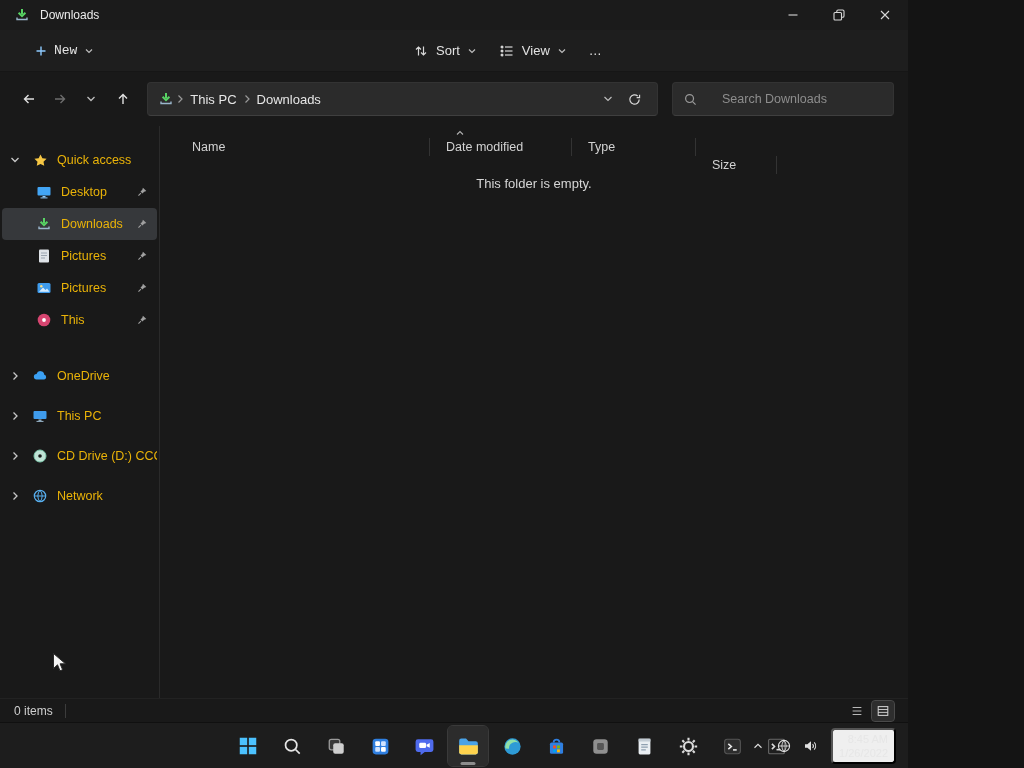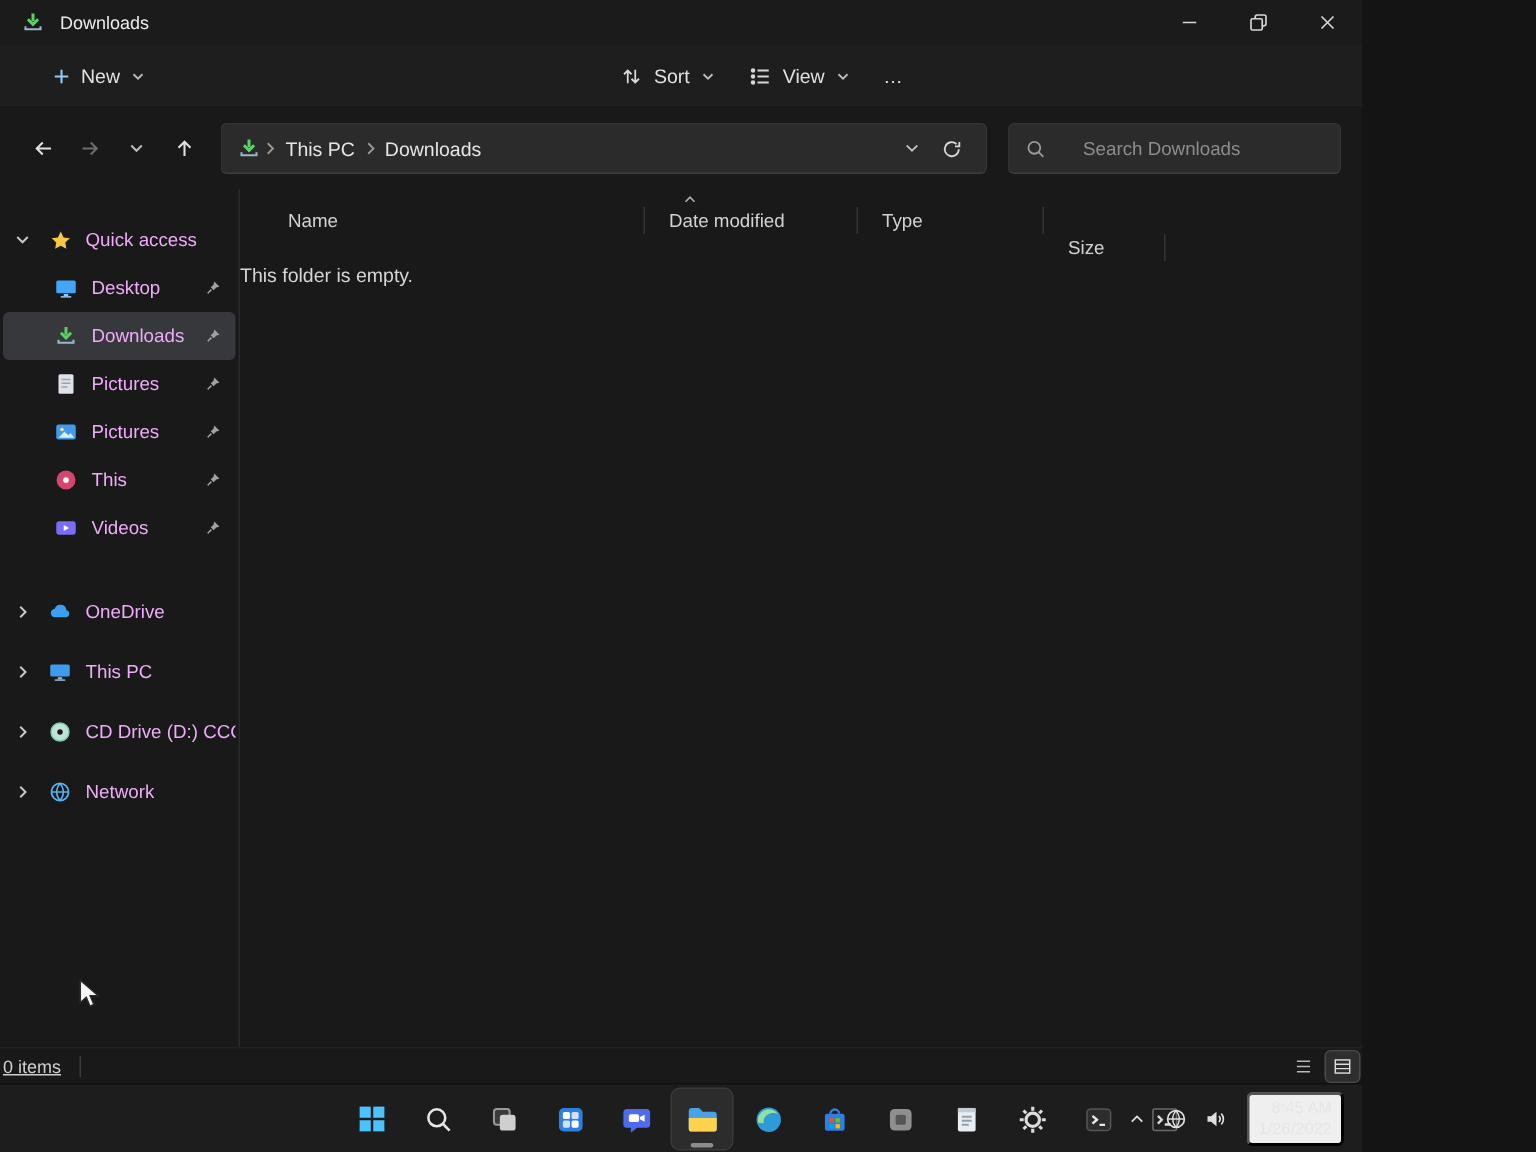--- a/index.html
+++ b/index.html
@@ -12,60 +12,60 @@
   
   .titlebar { position:absolute; top:0; left:0; right:0; height:30px; display:flex; align-items:center; background:#1b1b1b; }
   .titlebar-icon { margin-left:14px; }
   .window-title { margin-left:10px; font-size:12px; color:#ececec; }
   .win-controls { margin-left:auto; display:flex; height:30px; }
   .win-btn { width:46px; height:30px; display:flex; align-items:center; justify-content:center; background:transparent; border:none; }
 
   
   .commandbar { position:absolute; top:30px; left:0; right:0; height:42px; background:#1e1e1e; border-bottom:1px solid #161616; display:flex; align-items:center; }
   .cmd-btn { display:flex; align-items:center; gap:7px; padding:7px 11px; border-radius:4px; font-size:13px; color:#e2e2e2; background:transparent; border:none; }
-  .cmd-new { margin-left:24px; }
+  .cmd-new { margin-left:24px;font-family:Liberation Mono, monospace; }
   .cmd-center { position:absolute; left:402px; display:flex; align-items:center; }
 
   
   .navbar { position:absolute; top:72px; left:0; right:0; height:54px; display:flex; align-items:center; padding:0 14px; }
   .nav-btn { width:30px; height:30px; display:flex; align-items:center; justify-content:center; border-radius:4px; background:transparent; border:none; margin-right:2px; }
   .addressbar { margin-left:8px; width:522px; height:34px; background:#2b2b2b; border:1px solid #333; border-bottom-color:#3f3f3f; border-radius:4px; display:flex; align-items:center; padding:0 10px; }
   .crumb { font-size:13px; color:#e6e6e6; padding:2px 4px; white-space:nowrap; }
   .addr-spacer { flex:1; }
   .addr-btn { width:26px; height:26px; display:flex; align-items:center; justify-content:center; border-radius:3px; background:transparent; border:none; }
   .searchbar { margin-left:14px; flex:1; height:34px; background:#2b2b2b; border:1px solid #333; border-bottom-color:#3f3f3f; border-radius:4px; display:flex; align-items:center; padding:0 10px; gap:24px; }
   .search-input { flex:1; background:transparent; border:none; outline:none; color:#d8d8d8; font-size:12.5px; font-family:inherit; }
   .search-input::placeholder { color:#8d8d8d; }
 
   
   .bodyarea { position:absolute; top:126px; left:0; right:0; height:572px; display:flex; }
   .sidebar { width:160px; border-right:1px solid #2a2a2a; padding-top:18px; overflow:hidden; }
-  .srow { height:32px; display:flex; align-items:center; font-size:12.5px; color:#f0abfc; margin:0 2px; border-radius:4px; position:relative; white-space:nowrap; }
+  .srow { height:32px; display:flex; align-items:center; font-size:12.5px; color:#eab308; margin:0 2px; border-radius:4px; position:relative; white-space:nowrap; }
   .srow .chev { width:26px; display:flex; justify-content:center; flex:none; }
   .srow .sicon { width:24px; display:flex; justify-content:center; flex:none; }
   .srow .slabel { margin-left:5px; overflow:hidden; }
   .srow.child { padding-left:30px; }
   .srow.selected { background:#36383b; }
   .pin { position:absolute; right:9px; top:10px; }
   .srow.tree { margin-top:8px; }
   .srow.tree-first { margin-top:24px; }
 
   .main { flex:1; position:relative; }
   .colheaders { position:absolute; top:8px; left:16px; display:flex; font-size:12.5px; color:#d2d2d2; height:26px; align-items:center; }
   .col { position:relative; height:26px; display:flex; align-items:center; padding-left:16px; }
   .col::after { content:""; position:absolute; right:0; top:4px; height:18px; width:1px; background:#333; }
   .col-name { width:254px; }
   .col-date { width:142px; }
   .col-type { width:124px; }
   .col-size { width:81px;margin-top:36px; }
   .sort-caret { position:absolute; top:-5px; left:24px; }
-  .empty-msg { position:absolute; top:50px; left:0; right:0; font-size:13px; color:#d6d6d6; }
+  .empty-msg { position:absolute; top:50px; left:0; right:0; text-align:center; font-size:13px; color:#d6d6d6; }
 
   
-  .statusbar { position:absolute; top:698px; left:0; right:0; height:24px; display:flex; align-items:center; padding:0 2px; font-size:12px; color:#cfcfcf; background:#191919; border-top:1px solid #222;text-decoration:underline; }
+  .statusbar { position:absolute; top:698px; left:0; right:0; height:24px; display:flex; align-items:center; padding:0 14px; font-size:12px; color:#cfcfcf; background:#191919; border-top:1px solid #222; }
   .status-div { width:1px; height:14px; background:#3c3c3c; margin-left:12px; }
   .view-toggles { margin-left:auto; display:flex; gap:4px; }
   .vt-btn { width:22px; height:20px; display:flex; align-items:center; justify-content:center; border-radius:3px; background:transparent; border:none; }
   .vt-btn.selected { background:#2e2e2e; outline:1px solid #4a4a4a; }
 
   
   .taskbar { position:absolute; top:722px; left:0; right:0; height:46px; background:#1d1d1d; border-top:1px solid #101010; }
   .task-icons { position:absolute; left:228px; top:3px; display:flex; gap:4px; }
   .task-btn { width:40px; height:40px; border-radius:5px; display:flex; align-items:center; justify-content:center; position:relative; background:transparent; border:none; }
   .task-btn.active { background:#2c2c2c; outline:1px solid #3a3a3a; }
@@ -325,35 +325,20 @@
           </span>
         <span class="slabel">This</span>
         <span class="pin">
             <svg width="12" height="12" viewBox="0 0 16 16">
               <path d="M9.2 2.2l4.6 4.6-2.8.8-2.4 2.4-2.6-2.6 2.4-2.4z" fill="#a0a0a0"></path>
               <path d="M6.6 9.4 3.3 12.7" stroke="#a0a0a0" stroke-width="1.4"></path>
             </svg>
           </span>
       </div>
 
-      <div class="srow child">
-        <span class="sicon">
-            <svg width="16" height="16" viewBox="0 0 16 16">
-              <rect x="1.5" y="3.5" width="13" height="9" rx="2" fill="#7b6cf6"></rect>
-              <path d="M6.5 6 10 8l-3.5 2z" fill="#fff"></path>
-            </svg>
-          </span>
-        <span class="slabel">Videos</span>
-        <span class="pin">
-            <svg width="12" height="12" viewBox="0 0 16 16">
-              <path d="M9.2 2.2l4.6 4.6-2.8.8-2.4 2.4-2.6-2.6 2.4-2.4z" fill="#a0a0a0"></path>
-              <path d="M6.6 9.4 3.3 12.7" stroke="#a0a0a0" stroke-width="1.4"></path>
-            </svg>
-          </span>
-      </div>
 
       <div class="srow tree tree-first">
         <span class="chev">
             <svg width="12" height="12" viewBox="0 0 12 12">
               <path d="M4.5 2.5 8 6l-3.5 3.5" fill="none" stroke="#c8c8c8" stroke-width="1.3"></path>
             </svg>
           </span>
         <span class="sicon">
             <svg width="16" height="16" viewBox="0 0 16 16">
               <path d="M12.2 11.5H4.8a2.8 2.8 0 0 1-.3-5.6 4 4 0 0 1 7.8.9 2.4 2.4 0 0 1-.1 4.7z" fill="#3ba0f3"></path>

